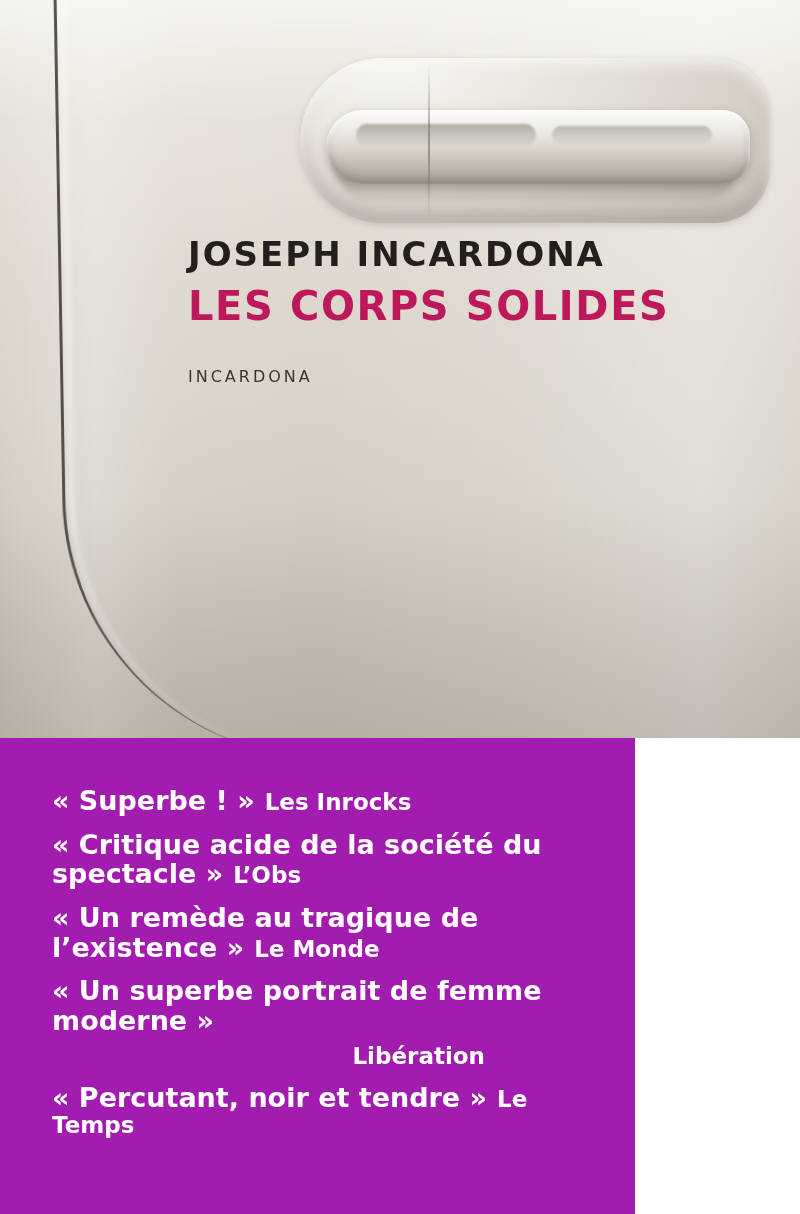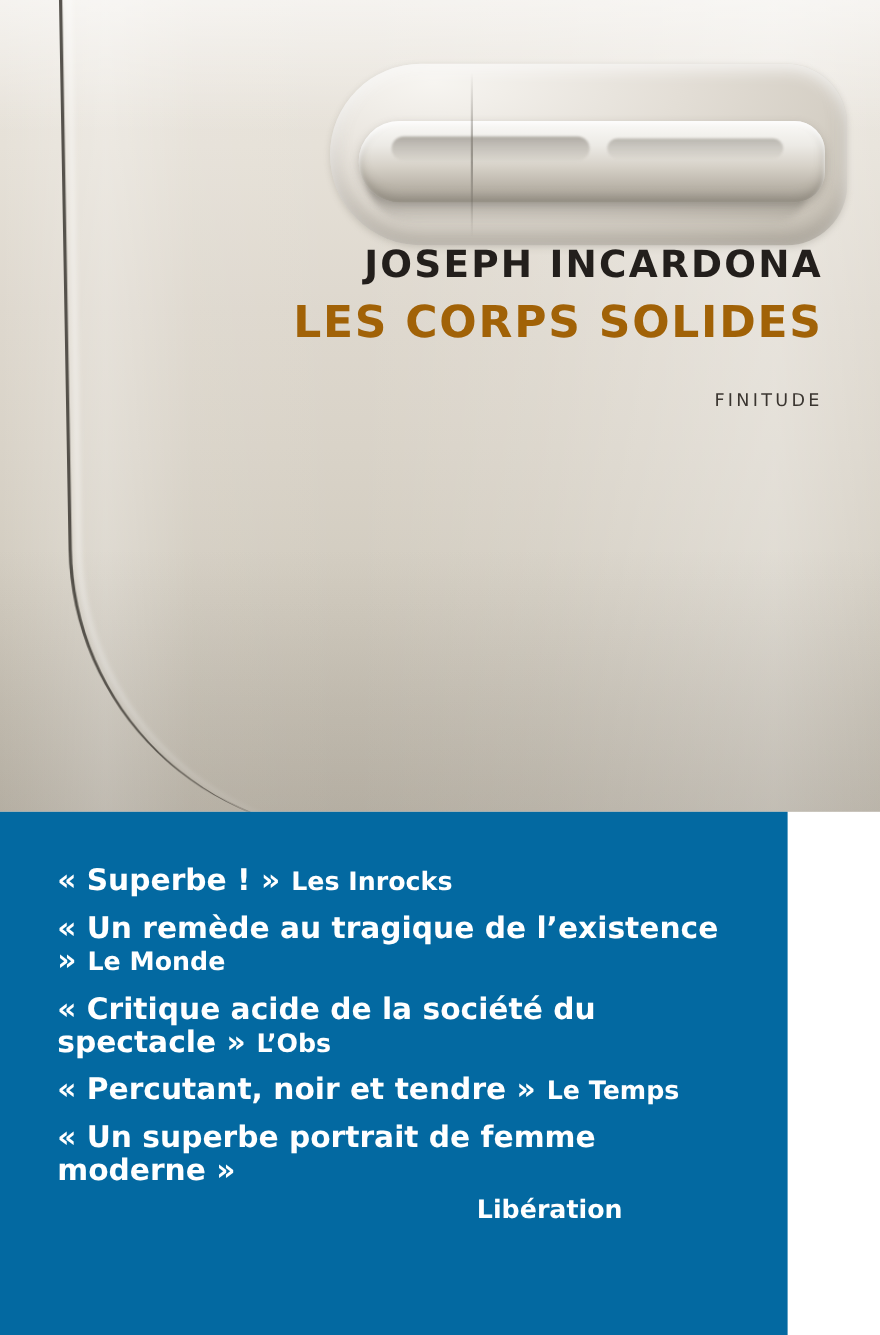--- a/index.html
+++ b/index.html
@@ -153,60 +153,60 @@
     width: 160px; height: 18px;
     border-radius: 12px;
     background: linear-gradient(to bottom, rgba(120,114,104,0.45), rgba(200,194,184,0.12));
     filter: blur(1px);
   }
 
   
   .title-block {
     position: absolute;
     right: 52px;
-    top: 224px;
-    text-align: right;
+    top: 237px;
+    text-align: left;
     width: 560px;
   }
   .author {
     font-family: "DejaVu Sans", sans-serif;
     font-weight: 700;
     font-size: 34px;
     letter-spacing: 2.0px;
     color: #231f1c;
     line-height: 1.05;
     white-space: nowrap;
   }
   .title {
     font-family: "DejaVu Sans", sans-serif;
     font-weight: 700;
     font-size: 40px;
     letter-spacing: 1.6px;
-    color: #a16207;
+    color: #be185d;
     margin-top: 12px;
     line-height: 1.05;
     white-space: nowrap;
   }
   .publisher {
     font-family: "DejaVu Sans", sans-serif;
     font-weight: 400;
     font-size: 16px;
     letter-spacing: 3.0px;
     color: #3a3530;
     margin-top: 40px;
   }
 
   
   .band {
     position: absolute;
     left: 0;
     top: 738px;
-    width: 716px;
+    width: 635px;
     height: 476px;
-    background: #0369a1;
+    background: #a21caf;
   }
   .quotes {
     position: absolute;
     left: 52px;
     top: 48px;
     right: 40px;
   }
   .quote-row {
     color: #ffffff;
     margin-bottom: 14px;
@@ -256,45 +256,45 @@
       <div class="handle-lip"></div>
       <div class="handle-lip2"></div>
     </div>
 
     <div class="bottom-shade"></div>
   </div>
 
   <div class="title-block">
     <div class="author">JOSEPH INCARDONA</div>
     <div class="title">LES CORPS SOLIDES</div>
-    <div class="publisher">FINITUDE</div>
+    <div class="publisher">INCARDONA</div>
   </div>
 
   <div class="band">
     <div class="quotes">
 
       <div class="quote-row">
         <span class="q-text">« Superbe ! »</span><span class="q-src">Les Inrocks</span>
       </div>
 
 
 
       <div class="quote-row">
+        <span class="q-text">« Critique acide de la société du spectacle »</span><span class="q-src">L’Obs</span>
+      </div>
+
+      <div class="quote-row">
         <span class="q-text">« Un remède au tragique de l’existence »</span><span class="q-src">Le Monde</span>
-      </div>
-
-      <div class="quote-row">
-        <span class="q-text">« Critique acide de la société du spectacle »</span><span class="q-src">L’Obs</span>
-      </div>
-
-      <div class="quote-row">
-        <span class="q-text">« Percutant, noir et tendre »</span><span class="q-src">Le Temps</span>
       </div>
 
       <div class="quote-row">
         <span class="q-text">« Un superbe portrait de femme moderne »</span>
         <span class="q-src-below">Libération</span>
       </div>
 
+      <div class="quote-row">
+        <span class="q-text">« Percutant, noir et tendre »</span><span class="q-src">Le Temps</span>
+      </div>
+
     </div>
   </div>
 
 </div>
 
 </body></html>

